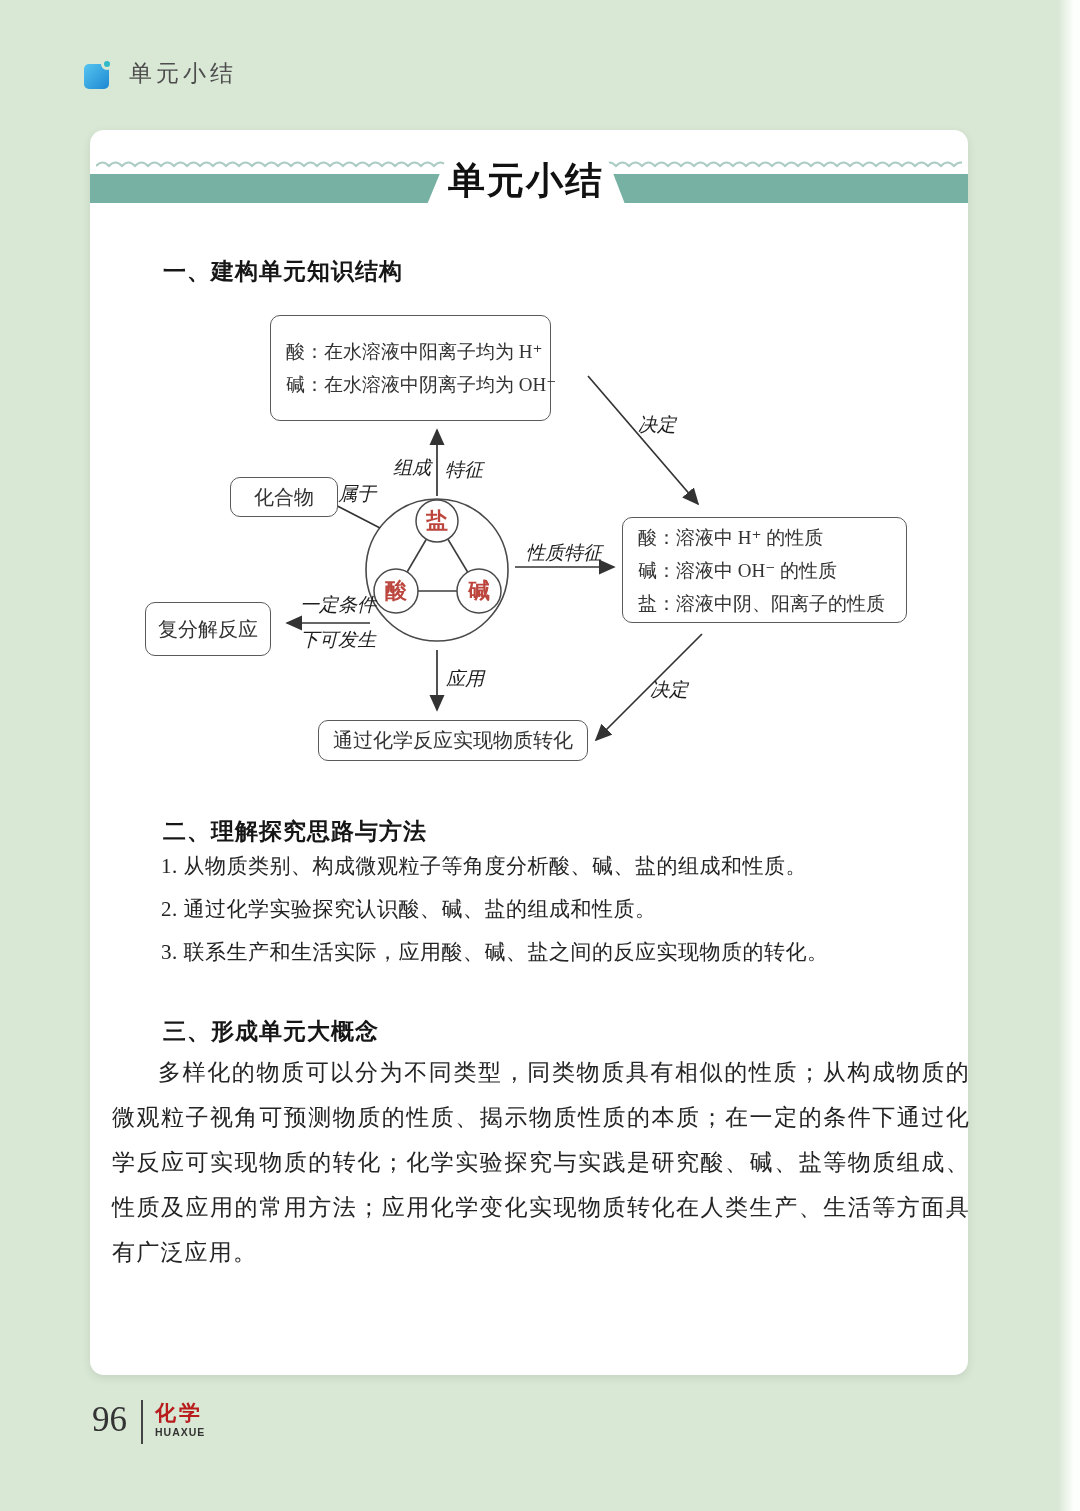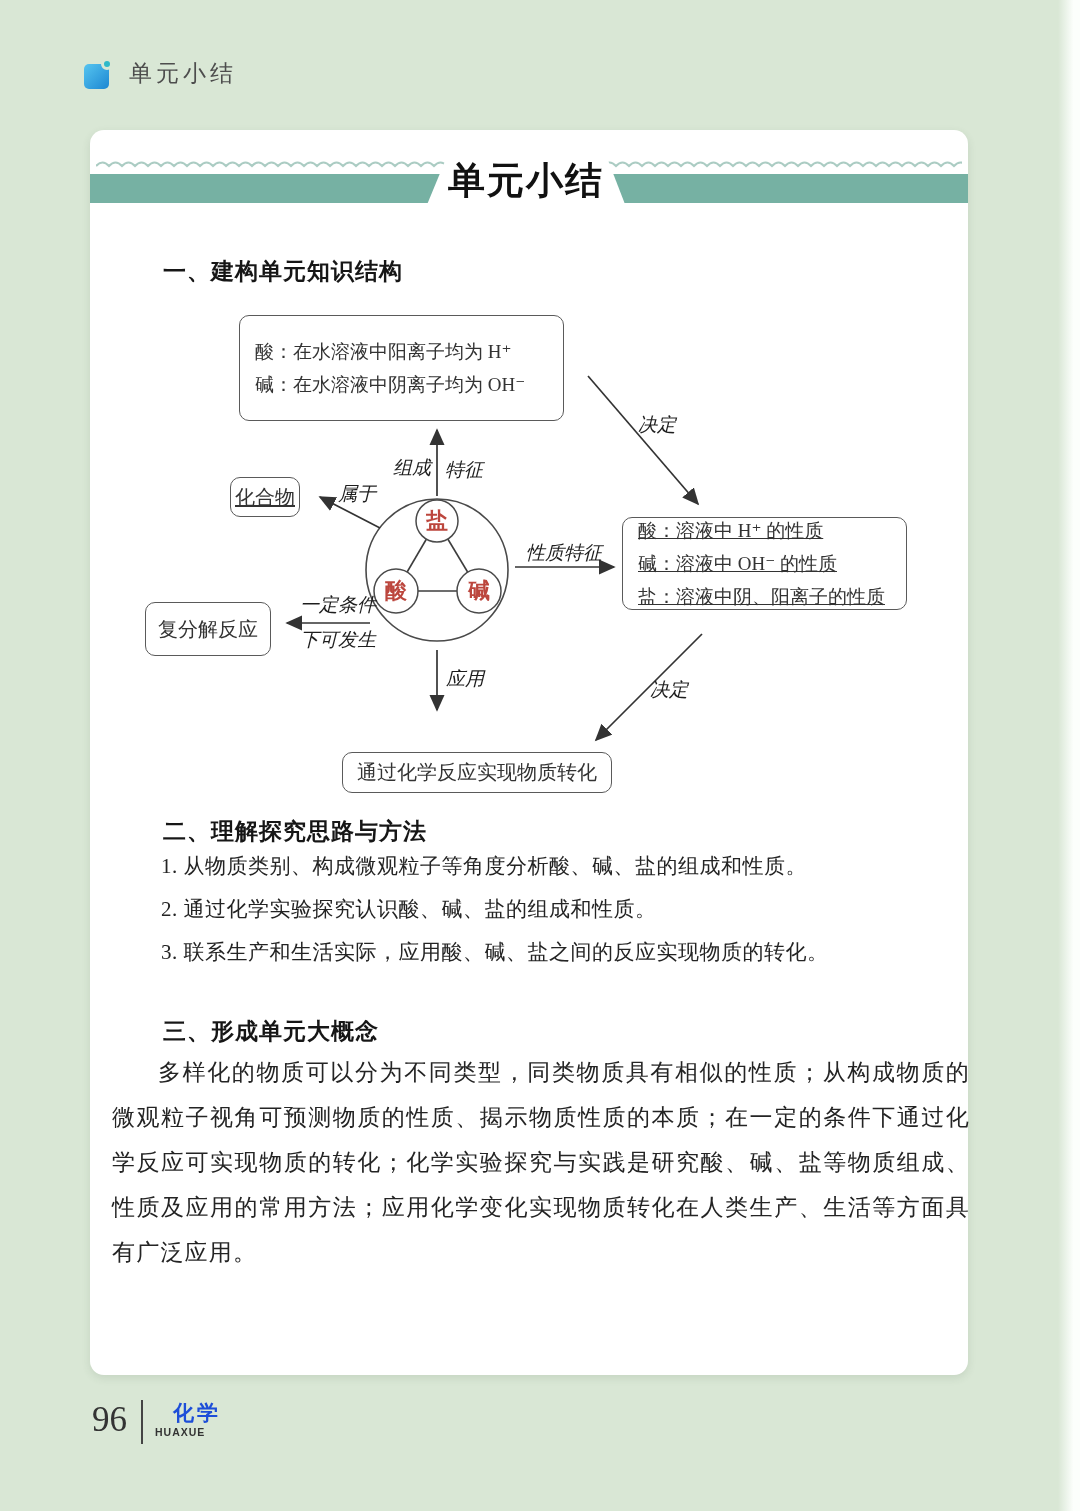--- a/index.html
+++ b/index.html
@@ -45,21 +45,21 @@
   .box.multi div{font-size:19px;line-height:33px;white-space:nowrap;}
   .box.single{display:flex;align-items:center;justify-content:center;font-size:20px;white-space:nowrap;}
   .dlabel{position:absolute;font-family:"DejaVu Serif","Liberation Serif",serif;font-style:italic;
       font-size:19px;color:#1d1d1d;white-space:nowrap;}
   .circle-label{position:absolute;transform:translate(-50%,-50%);color:var(--accent_red);
       font-weight:bold;font-size:22px;font-family:"Liberation Serif",serif;}
   
   .footer{position:absolute;left:92px;top:1398px;display:flex;align-items:flex-start;}
   .pg-num{font-family:"Liberation Serif","DejaVu Serif",serif;font-size:35px;color:#333;line-height:44px;}
   .ft-div{width:2px;height:44px;background:#444;margin:2px 12px 0 14px;}
-  .ft-title{font-size:21px;font-weight:bold;color:#1d4ed8;letter-spacing:3px;line-height:26px;margin-top:2px;margin-left:18px;}
+  .ft-title{font-size:21px;font-weight:bold;color:#b91c1c;letter-spacing:3px;line-height:26px;margin-top:2px;}
   .ft-pinyin{font-size:10.5px;font-weight:bold;color:#333;letter-spacing:1px;}
 </style>
 </head>
 <body>
 
 <div class="edge-strip"></div>
 
 <div class="page-header">
   <div class="hdr-icon">
     <div class="sq"></div>
@@ -103,32 +103,32 @@
     <line x1="280" y1="343" x2="197" y2="343" stroke="#333" stroke-width="1.7" marker-end="url(#ah)"></line>
     <line x1="347" y1="370" x2="347" y2="430" stroke="#333" stroke-width="1.7" marker-end="url(#ah)"></line>
     <line x1="498" y1="96" x2="608" y2="224" stroke="#333" stroke-width="1.7" marker-end="url(#ah)"></line>
     <line x1="612" y1="354" x2="506" y2="460" stroke="#333" stroke-width="1.7" marker-end="url(#ah)"></line>
   </svg>
 
   <div class="circle-label" style="left:347px;top:391px;">盐</div>
   <div class="circle-label" style="left:306px;top:461px;">酸</div>
   <div class="circle-label" style="left:389px;top:461px;">碱</div>
 
-  <div class="box multi" style="left:149px;top:185px;width:325px;height:106px;">
+  <div class="box multi" style="left:180px;top:185px;width:281px;height:106px;">
     <div>酸：在水溶液中阳离子均为 H⁺</div>
     <div>碱：在水溶液中阴离子均为 OH⁻</div>
   </div>
-  <div class="box multi" style="left:532px;top:387px;width:285px;height:93px;text-decoration:underline;">
+  <div class="box multi" style="left:532px;top:387px;width:285px;height:106px;">
     <div>酸：溶液中 H⁺ 的性质</div>
     <div>碱：溶液中 OH⁻ 的性质</div>
     <div>盐：溶液中阴、阳离子的性质</div>
   </div>
-  <div class="box single" style="left:140px;top:347px;width:70px;height:40px;text-decoration:underline;">化合物</div>
+  <div class="box single" style="left:140px;top:347px;width:108px;height:40px;">化合物</div>
   <div class="box single" style="left:55px;top:472px;width:126px;height:54px;">复分解反应</div>
-  <div class="box single" style="left:228px;top:622px;width:270px;height:41px;margin-left:24px;">通过化学反应实现物质转化</div>
+  <div class="box single" style="left:228px;top:590px;width:270px;height:41px;">通过化学反应实现物质转化</div>
 
   <div class="dlabel" style="left:303px;top:325px;">组成</div>
   <div class="dlabel" style="left:355px;top:327px;">特征</div>
   <div class="dlabel" style="left:248px;top:351px;">属于</div>
   <div class="dlabel" style="left:436px;top:410px;">性质特征</div>
   <div class="dlabel" style="left:210px;top:462px;">一定条件</div>
   <div class="dlabel" style="left:210px;top:497px;">下可发生</div>
   <div class="dlabel" style="left:356px;top:536px;">应用</div>
   <div class="dlabel" style="left:548px;top:282px;">决定</div>
   <div class="dlabel" style="left:560px;top:547px;">决定</div>

